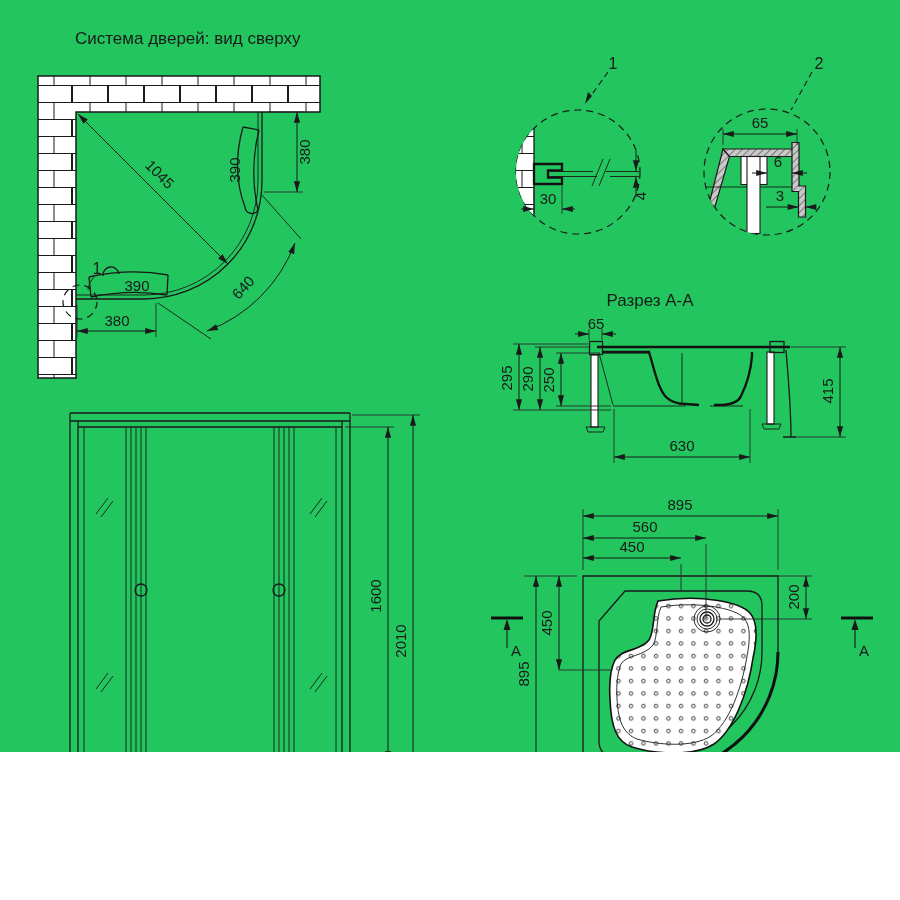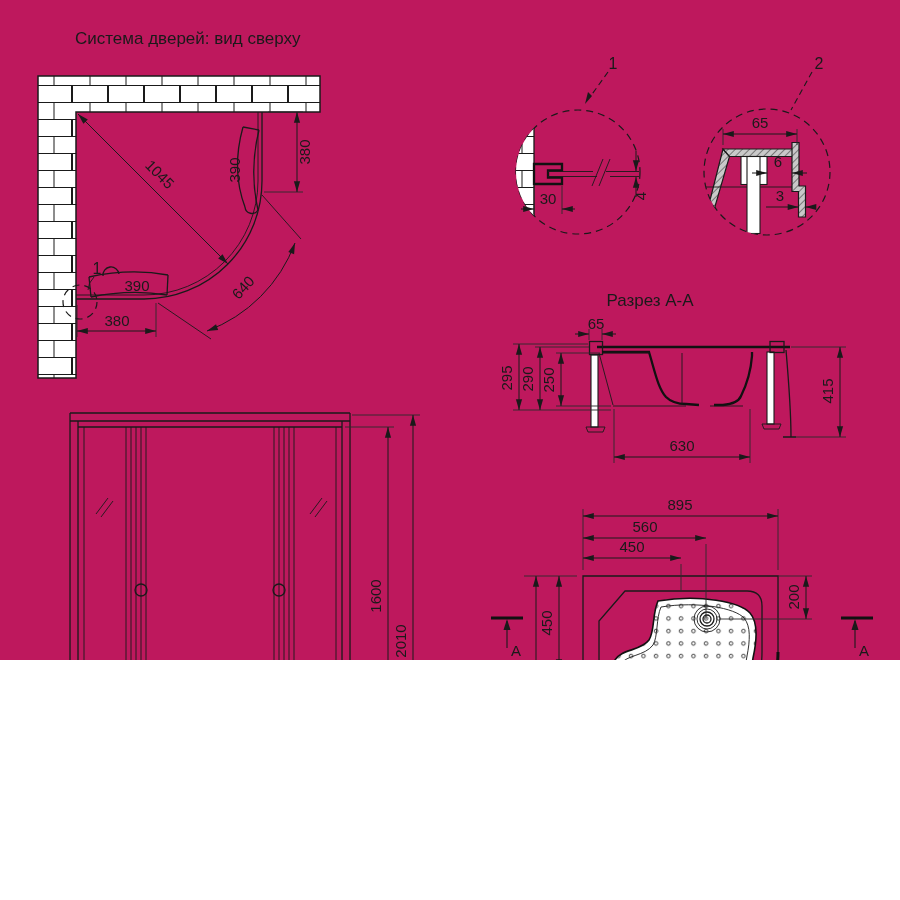--- a/index.html
+++ b/index.html
@@ -1,16 +1,16 @@
 <!DOCTYPE html>
 <html><head>
 <meta charset="utf-8">
 <style>
   html,body{margin:0;padding:0;background:#ffffff;}
-  #stage{position:relative;width:900px;height:660px;background:#be185d;overflow:hidden;}
+  #stage{position:relative;width:900px;height:752px;background:#22c55e;overflow:hidden;}
   svg{position:absolute;left:0;top:0;}
   .t{font-family:"Liberation Sans",sans-serif;font-size:15px;fill:#1a1a1a;}
   .ttl{font-family:"Liberation Sans",sans-serif;font-size:17px;fill:#1a1a1a;}
   .ref{font-family:"Liberation Sans",sans-serif;font-size:16px;fill:#1a1a1a;}
   .ln{stroke:#1a1a1a;stroke-width:1.3;fill:none;}
   .thin{stroke:#1a1a1a;stroke-width:0.9;fill:none;}
   .bold{stroke:#111;stroke-width:2.3;fill:none;}
   .xbold{stroke:#111;stroke-width:3;fill:none;}
   .ext{stroke:#2a2a2a;stroke-width:0.9;fill:none;}
   .dim{stroke:#1a1a1a;stroke-width:1;fill:none;marker-start:url(#arr);marker-end:url(#arr);}

